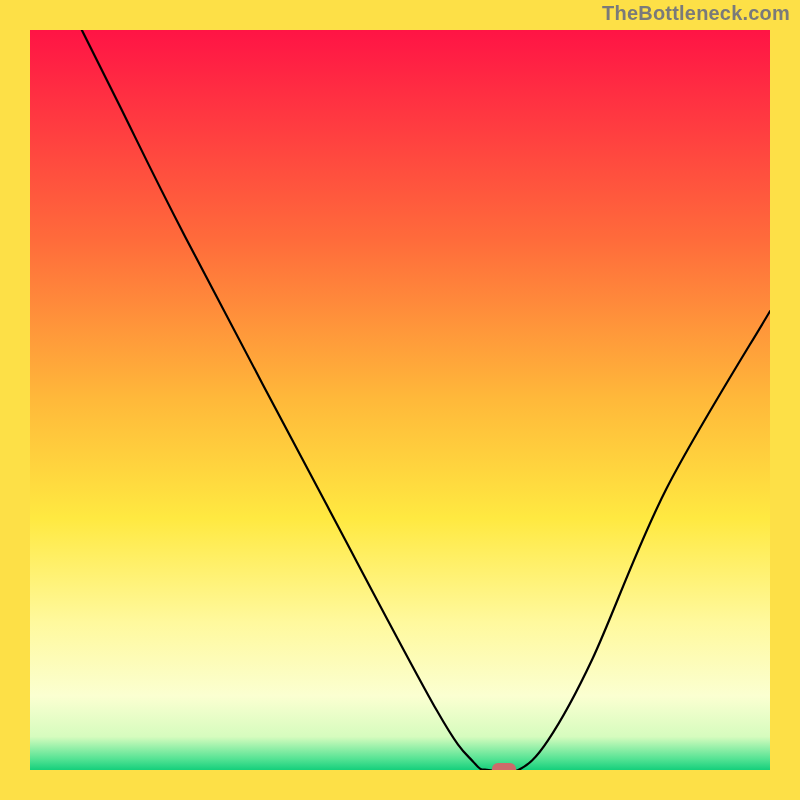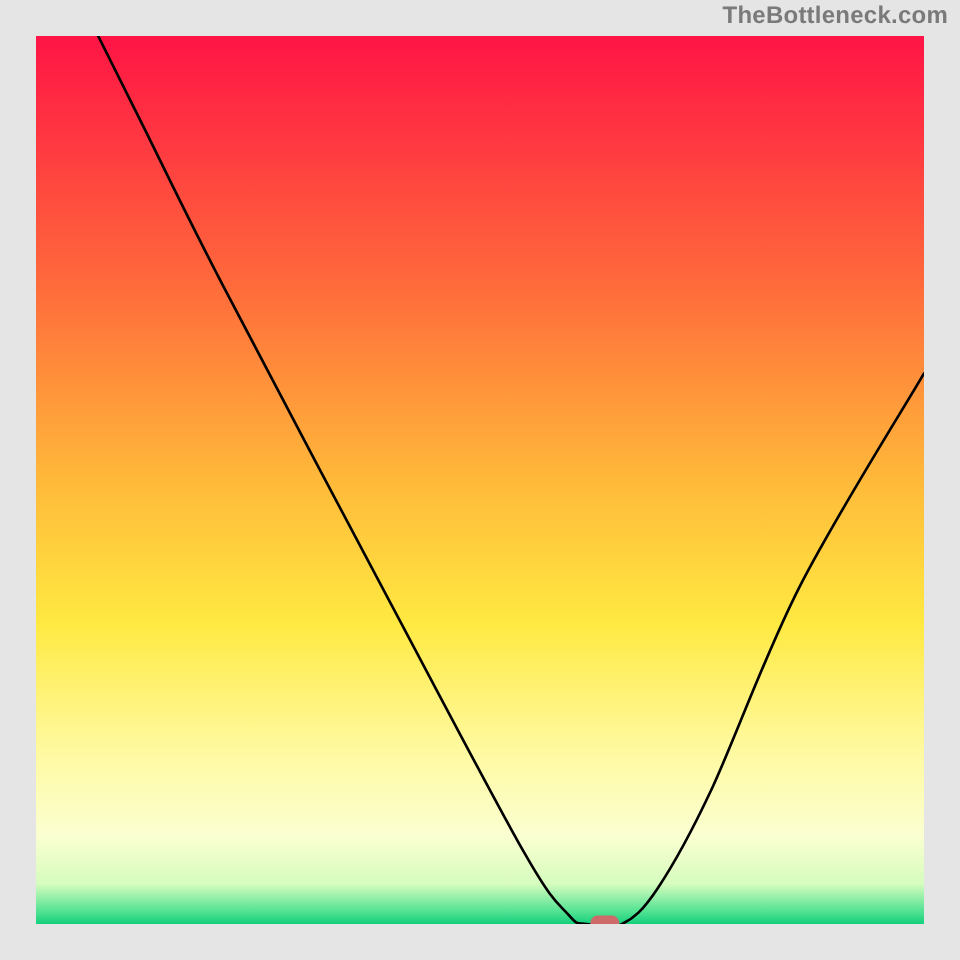--- a/index.html
+++ b/index.html
@@ -8,21 +8,21 @@
     width: 800px;
     height: 800px;
     background: #000000;
     overflow: hidden;
     font-family: Arial, Helvetica, sans-serif;
   }
   .frame {
     position: relative;
     width: 800px;
     height: 800px;
-    background: #e5e5e5;
+    background: #fde047;
   }
   .watermark {
     position: absolute;
     top: 2px;
     right: 10px;
     font-size: 20px;
     font-weight: 600;
     color: #7a7a7a;
     letter-spacing: 0.2px;
     z-index: 50;

